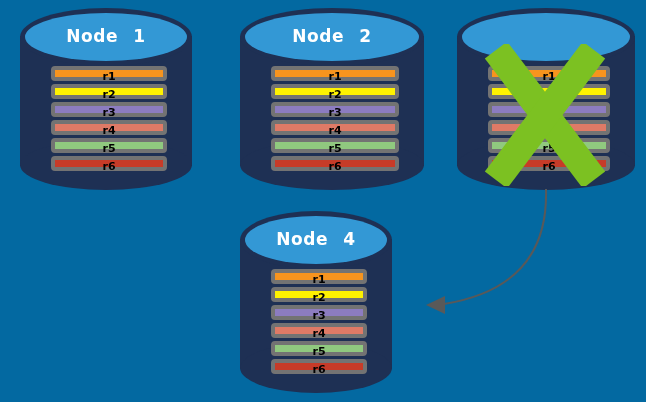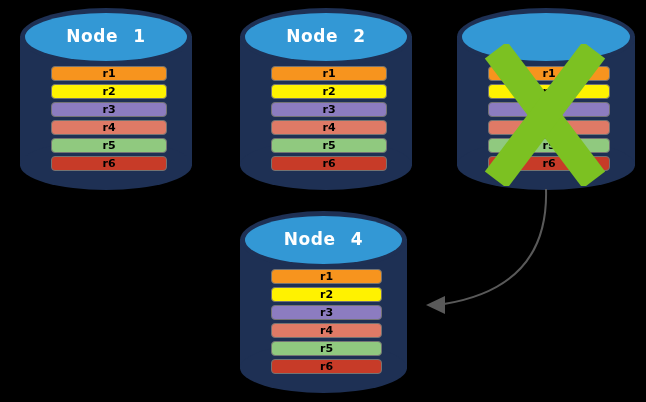--- a/index.html
+++ b/index.html
@@ -1,34 +1,34 @@
 <!DOCTYPE html>
 <html style="--cylinder-body: #1E3054; --cylinder-top: #3398D5; --cross: #7CC122; --arrow: #595959; --node-label-text: #FFFFFF; --row-label-text: #000000; --row-border: #F2F2F2;"><head>
 <meta charset="utf-8">
 <style>
   html,body { margin:0; padding:0; background:#ffffff; font-family:"DejaVu Sans","Liberation Sans",sans-serif; }
-  #canvas { position:relative; width:646px; height:402px; background:#000000; overflow:hidden; }
+  #canvas { position:relative; width:646px; height:402px; background:#0369a1; overflow:hidden; }
 
   .node { position:absolute; }
   .n1 { left:20px;  top:6px;   width:172px; height:184px; }
-  .n2 { left:240px; top:6px;   width:172px; height:184px; }
+  .n2 { left:240px; top:6px;   width:172px; height:184px;padding-left:12px; }
   .n3 { left:457px; top:6px;   width:178px; height:184px; }
-  .n4 { left:240px; top:209px; width:167px; height:184px; }
+  .n4 { left:240px; top:209px; width:152px; height:184px; }
 
   .cyl-rect   { position:absolute; left:0; right:0; top:30px; bottom:24px; background:var(--cylinder-body,#1E3054); }
   .cyl-bottom { position:absolute; left:0; right:0; bottom:0; height:50px; background:var(--cylinder-body,#1E3054); border-radius:50%; }
   .cyl-top    { position:absolute; left:0; right:0; top:2px; height:58px; background:var(--cylinder-body,#1E3054); border-radius:50%; }
   .cyl-face   { position:absolute; left:5px; right:5px; top:7px; height:48px; background:var(--cylinder-top,#3398D5); border-radius:50%; }
 
   .node-title { position:absolute; left:0; right:0; top:20px; text-align:center;
                 color:var(--node-label-text,#fff); font-size:17px; font-weight:bold;
                 word-spacing:9px; letter-spacing:0.5px; z-index:4; }
 
   .rows { position:absolute; left:31px; right:25px; top:60px; display:flex; flex-direction:column; gap:3px; z-index:4; }
-  .row-bar { box-sizing:border-box; height:15px; line-height:13px; border:1px solid #737373; border-radius:4px;
+  .row-bar { box-sizing:border-box; height:15px; line-height:13px; border:4px solid #737373; border-radius:4px;
              text-align:center; font-size:11px; font-weight:bold; color:var(--row-label-text,#000); }
 
   .x-overlay { position:absolute; left:20px; top:38px; width:136px; height:142px; z-index:6; }
   #arrow-layer { position:absolute; left:0; top:0; width:646px; height:402px; pointer-events:none; z-index:7; }
 </style>
 </head>
 <body>
 
 <div id="canvas">
 

